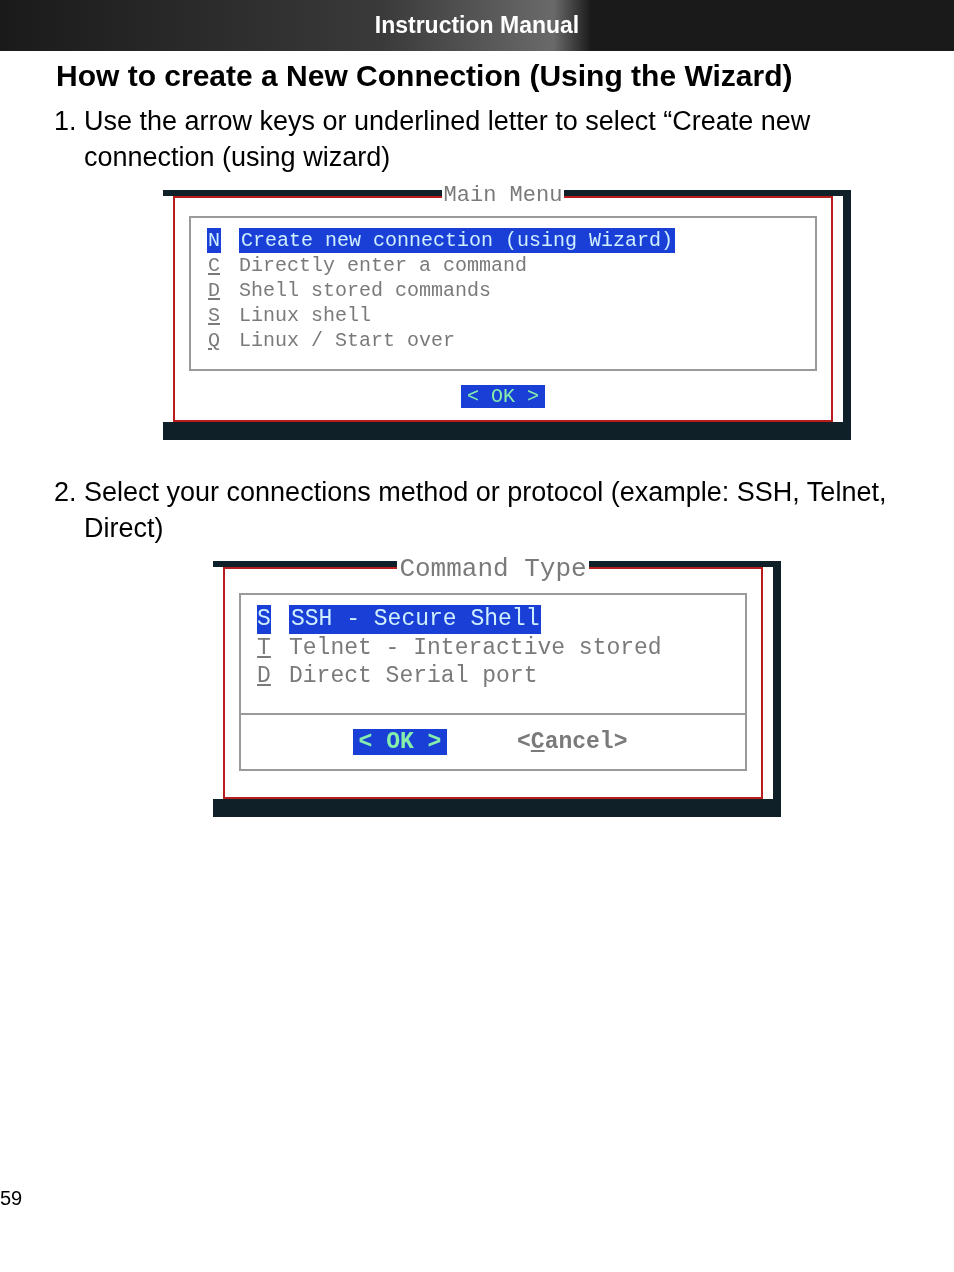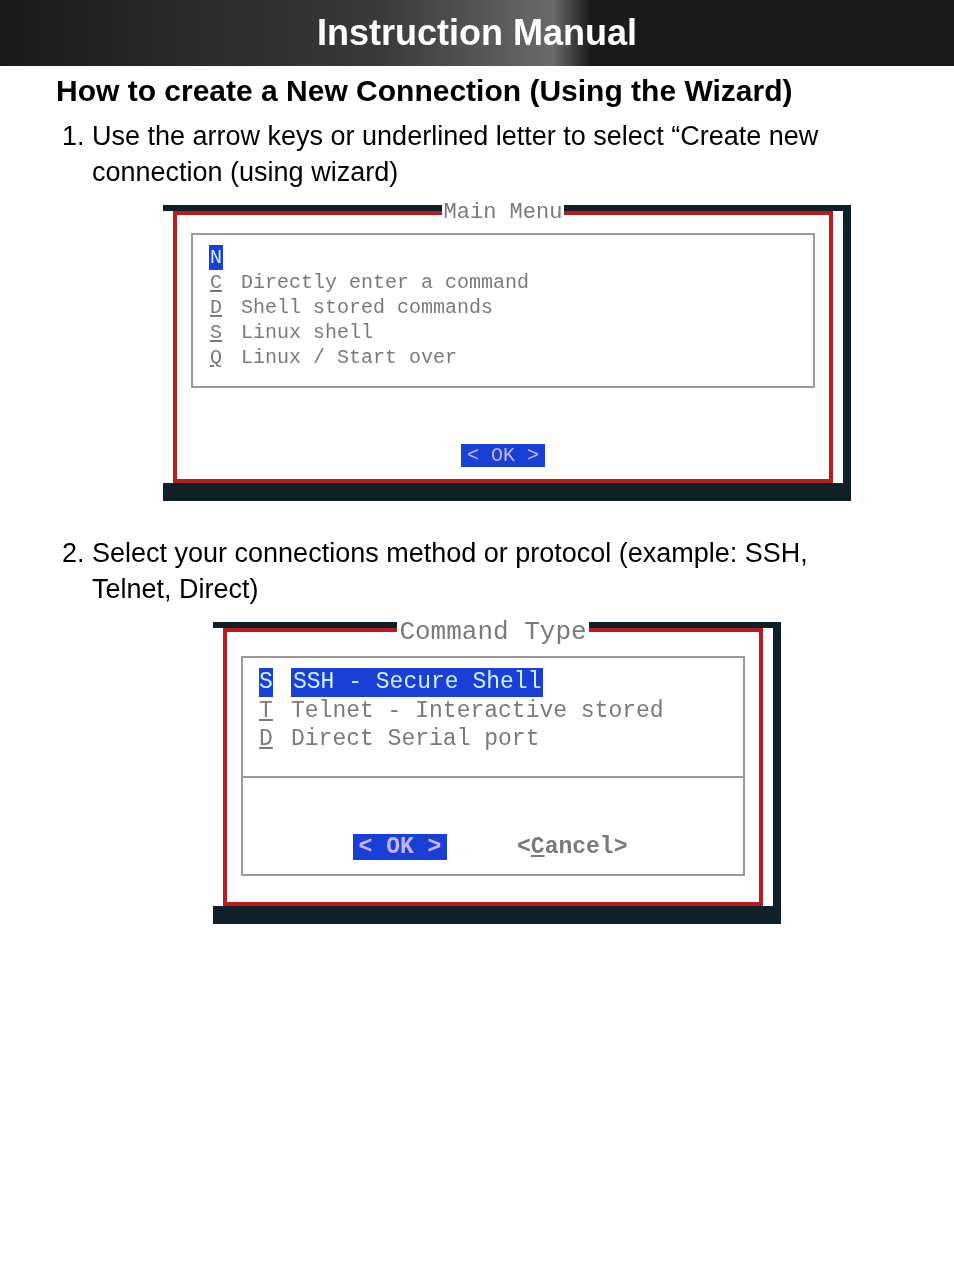--- a/index.html
+++ b/index.html
@@ -8,36 +8,36 @@
     padding: 0;
     font-family: Arial, Helvetica, sans-serif;
     background: #fff;
     width: 954px;
   }
   .header-bar {
     background: linear-gradient(to right, #1a1a1a 0%, #3a3a3a 40%, #6a6a6a 58%, #1a1a1a 62%, #1a1a1a 100%);
     color: #fff;
     text-align: center;
     padding: 12px 0;
-    font-size: 36px;
+    font-size: 23px;
     font-weight: bold;
     font-family: Arial, sans-serif;
   }
   .content {
     padding: 8px 56px 0 56px;
   }
   h2.section-title {
     font-size: 30px;
     font-weight: bold;
     margin: 0 0 10px 0;
     color: #000;
     font-family: Arial, Helvetica, sans-serif;
   }
   ol.steps {
-    margin: 8px;
+    margin: 0;
     padding: 0 0 0 28px;
     font-size: 27px;
     color: #000;
     font-family: Arial, Helvetica, sans-serif;
   }
   ol.steps li {
     margin-bottom: 12px;
     line-height: 1.35;
   }
   .shot-wrap {
@@ -56,21 +56,21 @@
   .term {
     background: #fff;
     font-family: "Courier New", Courier, monospace;
     color: #7a7a7a;
     position: relative;
   }
   .term.main { width: 680px; }
   .term.cmd  { width: 560px; }
 
   .frame {
-    border: 4px solid #b91c1c;
+    border: 2px solid #b91c1c;
     margin: 6px 10px 10px 10px;
     position: relative;
     padding-bottom: 12px;
   }
   .frame-title {
     position: relative;
     top: -13px;
     text-align: center;
     font-size: 22px;
     line-height: 1;
@@ -116,22 +116,21 @@
     font-size: 20px;
     margin-top: 4px;
   }
   .cmd .btn-row { font-size: 23px; }
   .btn {
     display: inline-block;
     padding: 0 6px;
   }
   .btn.sel {
     background: #1a3fd6;
-    color: #c4b5fd;
-    margin-top: 42px;
+    color: #86efac;
   }
   .btn .ul { text-decoration: underline; text-underline-offset: 2px; }
   .btn-gap { display:inline-block; width: 36px; }
 
   .pagenum {
     text-align: left;
     font-size: 20px;
     color: #000;
     margin-top: 370px;
     padding-bottom: 20px;
@@ -153,20 +152,21 @@
   </ol>
 
   <div class="shot-wrap first">
     <div class="term-shadow">
       <div class="term main">
         <div class="frame">
           <div class="frame-title"><span>Main Menu</span></div>
           <div class="inner-frame">
             <div class="menu-row">
               <span class="hotkey sel">N</span>
+              <span class="item sel">Create new connection (using Wizard)</span>
             </div>
             <div class="menu-row">
               <span class="hotkey">C</span>
               <span class="item">Directly enter a command</span>
             </div>
             <div class="menu-row">
               <span class="hotkey">D</span>
               <span class="item">Shell stored commands</span>
             </div>
             <div class="menu-row">

